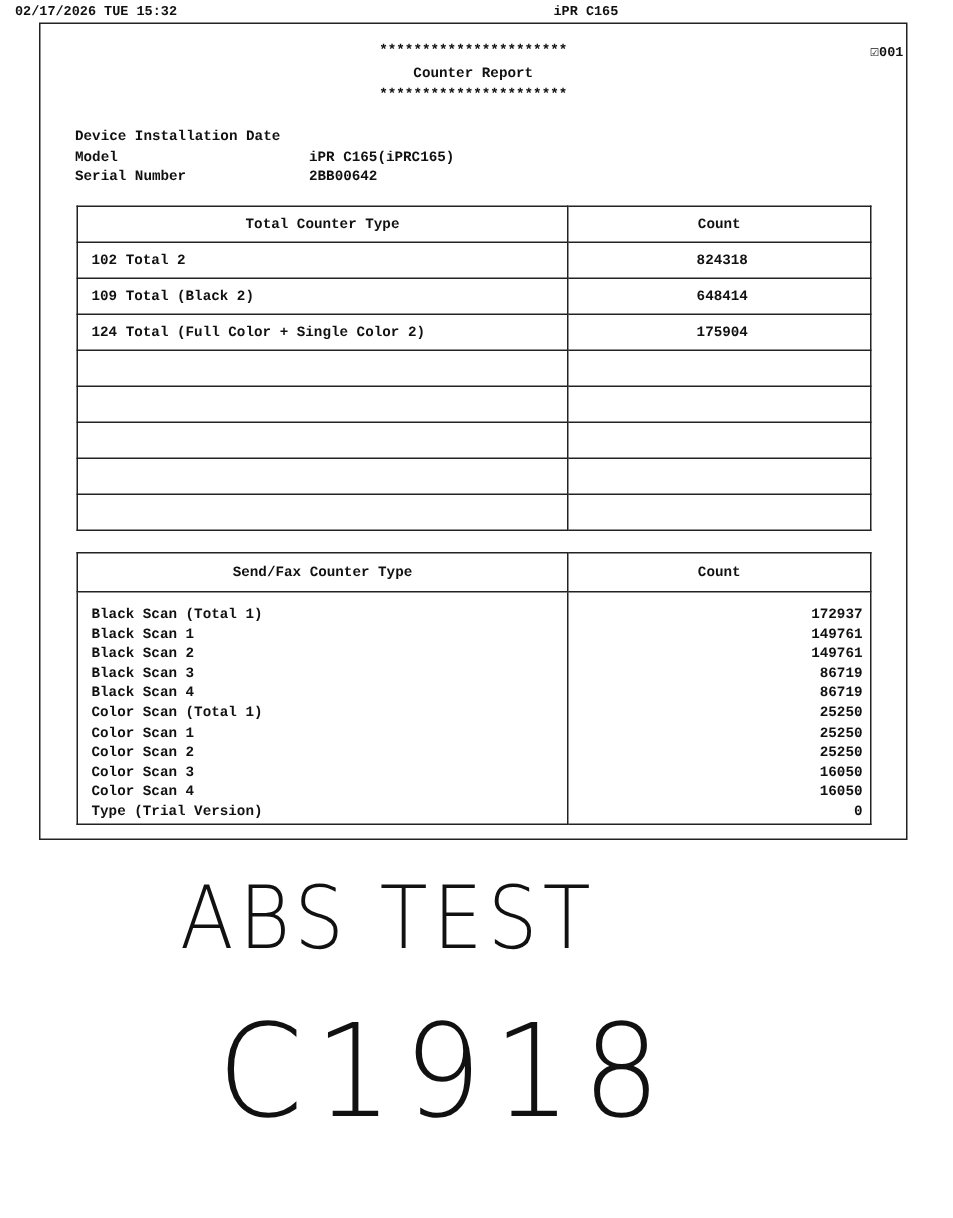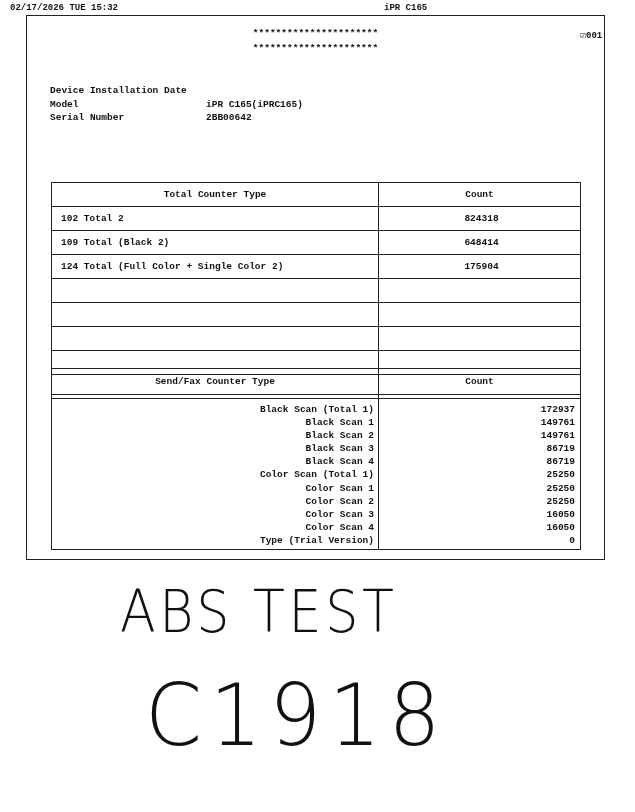--- a/index.html
+++ b/index.html
@@ -1,55 +1,56 @@
 <!DOCTYPE html>
 <html><head>
 <meta charset="utf-8">
 <style>
   html, body { margin:0; padding:0; background:#ffffff; }
   body { width:635px; height:812px; position:relative; overflow:hidden; font-family:"Liberation Mono", "DejaVu Sans Mono", monospace; color:#111; }
   .fax-header { position:absolute; top:3px; left:0; width:548px; height:12px; font-size:9px; font-weight:bold; }
   .fax-header .dt { position:absolute; left:10px; top:0; }
-  .fax-header .model { position:absolute; left:384px; top:0; }
+  .fax-header .model { position:absolute; left:369px; top:0; }
   .fax-header .page { position:absolute; left:580px; top:-2px;margin-top:28px; }
   .fax-header .page .ico { font-size:10px; }
   .frame { position:absolute; left:26px; top:15px; width:579px; height:545px; border:1.5px solid #222; box-sizing:border-box; }
   .title-block { position:absolute; left:0; top:11px; width:100%; text-align:center; font-size:9.5px; line-height:14.5px; font-weight:bold; }
   .title-block .stars { letter-spacing:0px; }
   .info { position:absolute; left:23px; top:68px; font-size:9.5px; line-height:13.5px; font-weight:bold; }
   .info .row { display:flex; }
   .info .k { width:156px; }
   table.t { position:absolute; left:24px; border-collapse:collapse; font-size:9.5px; font-weight:bold; table-layout:fixed; }
   table.t th, table.t td { border:1.3px solid #222; padding:0 4px; box-sizing:border-box; }
   table.t th { font-weight:bold; text-align:center; }
   table.t td.c { text-align:center; padding-right:5px; }
-  table.t1 { top:121px; width:530px;margin-top:45px; }
+  table.t1 { top:121px; width:530px; }
   table.t1 tr { height:24px; }
   table.t1 td { vertical-align:middle; padding-left:9px; }
   table.t1 .col1 { width:327px; }
   table.t2 { top:352px; width:530px; }
   table.t2 th { height:26px;text-align:center; }
-  table.t2 td.list { vertical-align:top; padding:8px 4px 2px 9px; line-height:13.1px;text-align:right; }
+  table.t2 td.list { vertical-align:top; padding:8px 4px 2px 9px; line-height:13.1px; }
   table.t2 td.counts { vertical-align:top; padding:8px 5px 2px 4px; line-height:13.1px; text-align:right; }
   .hand { position:absolute; font-family:"DejaVu Sans", sans-serif; font-weight:200; color:#111; }
   .hand1 { left:120px; top:578px; font-size:58px; letter-spacing:4px; transform:scaleX(0.9); transform-origin:left top; font-family:"DejaVu Sans", sans-serif; }
   .hand2 { left:145px; top:665px; font-size:86px; letter-spacing:8px; transform:scaleX(0.95); transform-origin:left top; }
 </style>
 </head>
 <body>
 
 <div class="fax-header">
   <span class="dt">02/17/2026 TUE 15:32</span>
   <span class="model">iPR C165</span>
   <span class="page"><span class="ico">☑</span><span>001</span></span>
 </div>
 
 <div class="frame">
   <div class="title-block">
     <div class="stars">**********************</div>
+    <div>Counter Report</div>
     <div class="stars">**********************</div>
   </div>
 
   <div class="info">
     <div class="row">
         <span class="k">Device Installation Date</span>
         <span></span>
       </div>
     <div class="row">
         <span class="k">Model</span>

